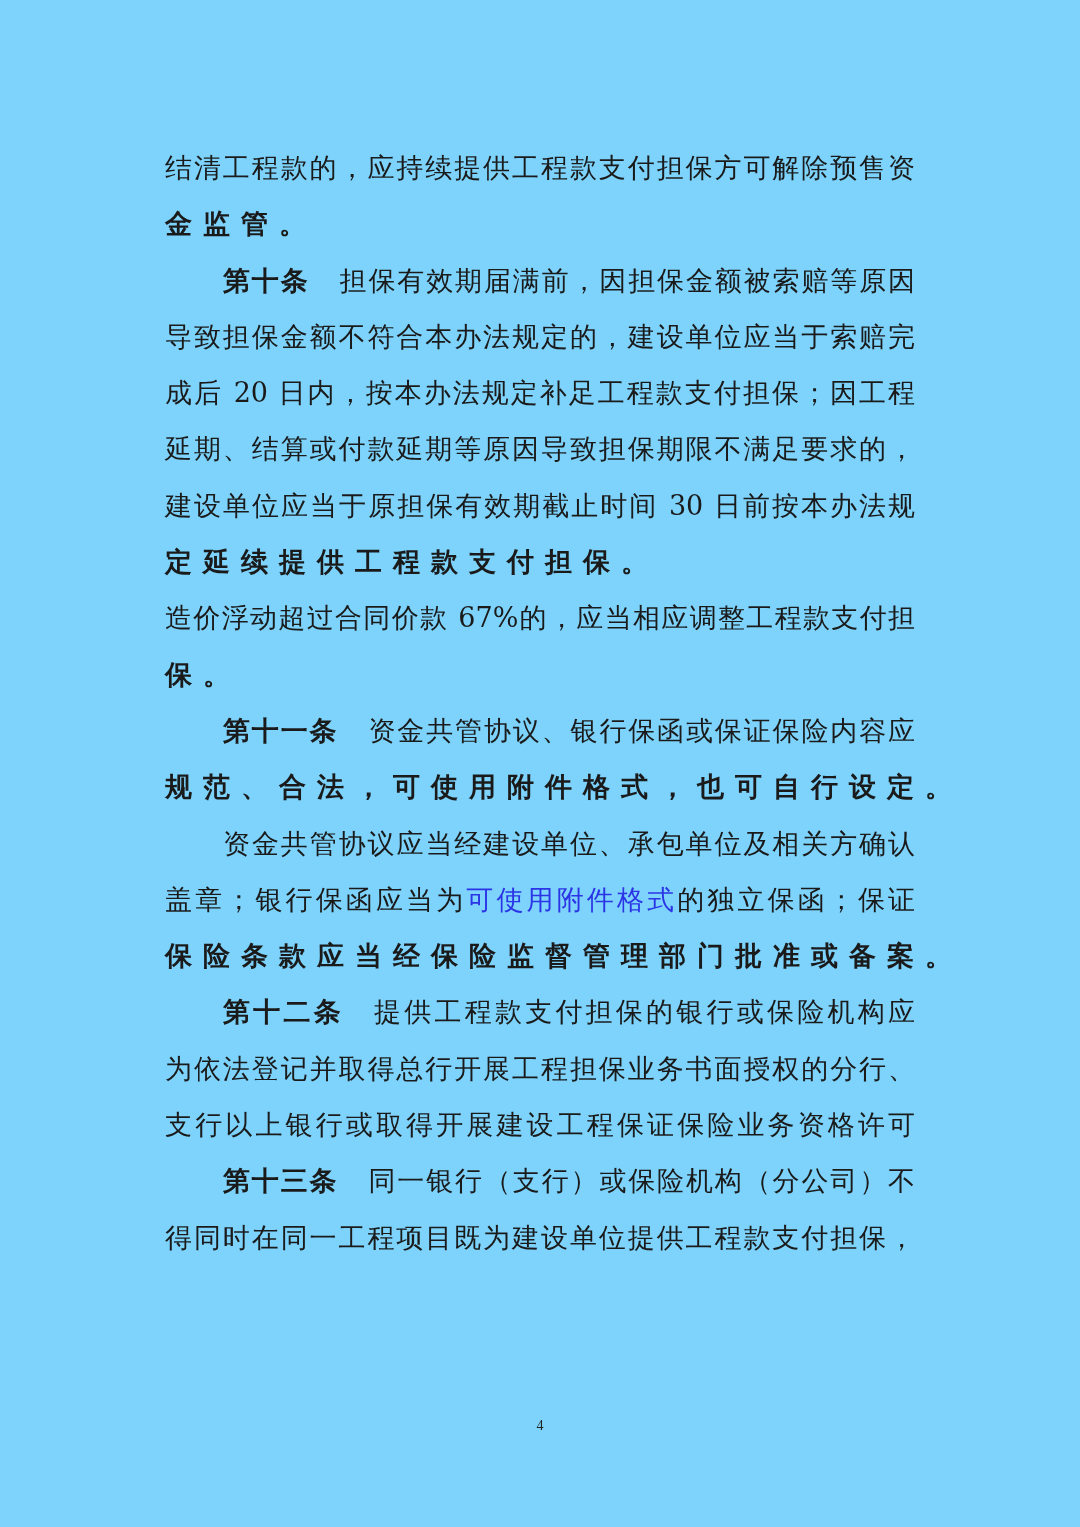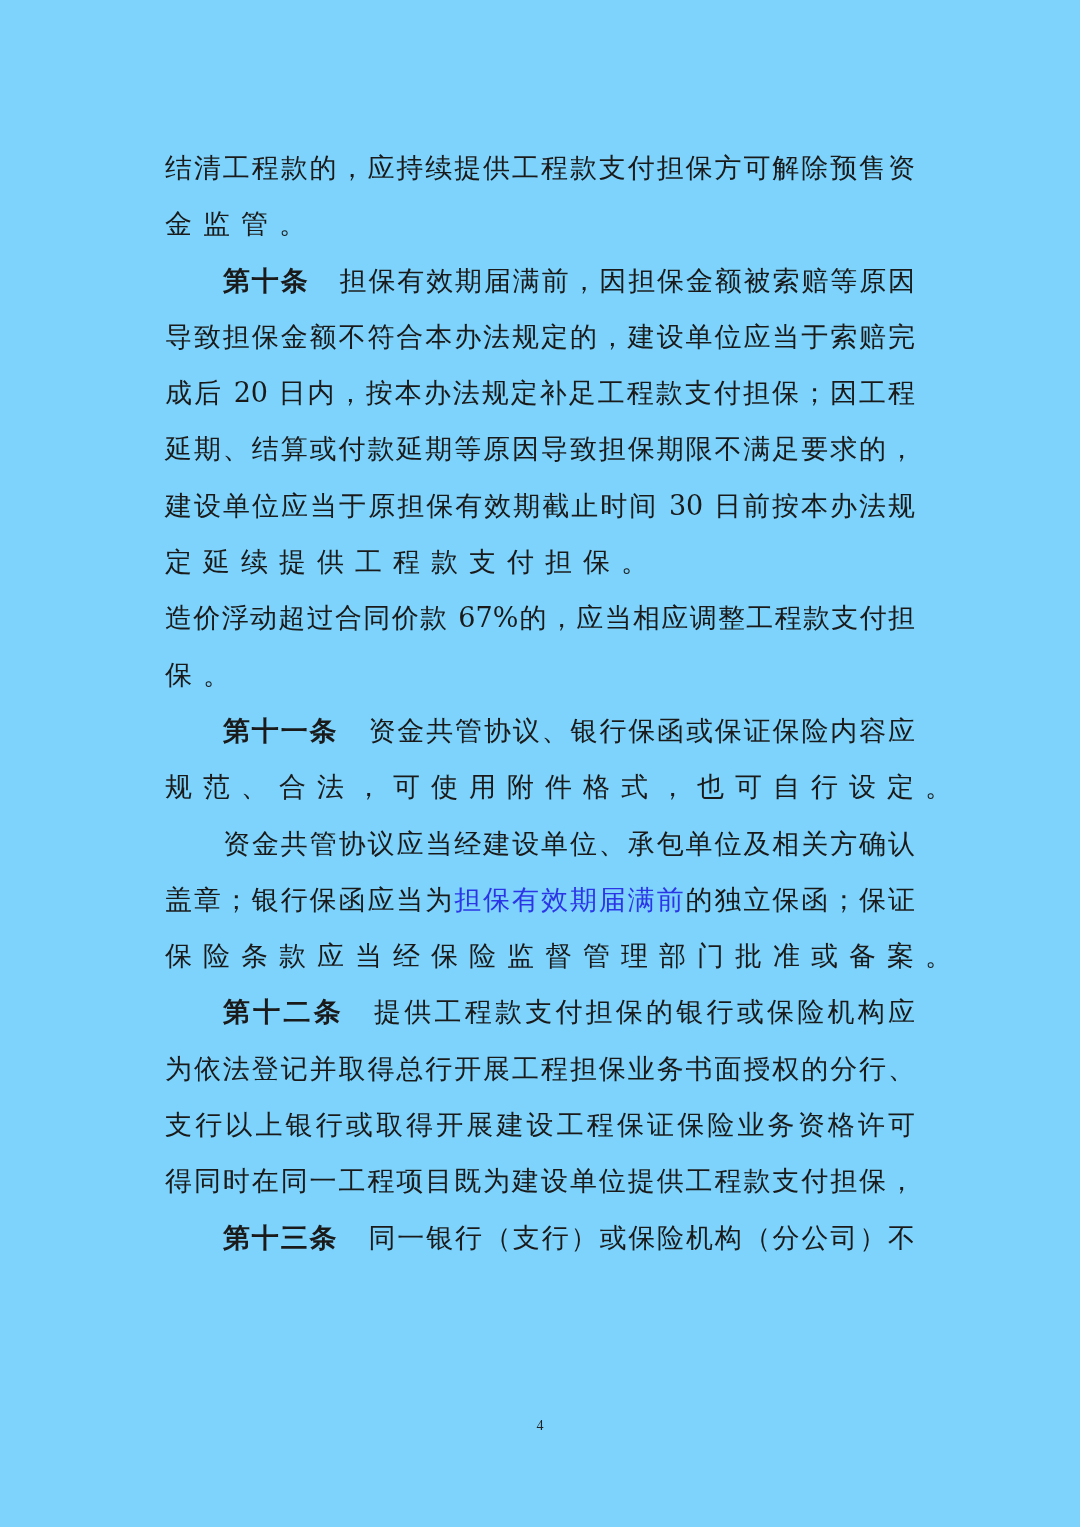--- a/index.html
+++ b/index.html
@@ -34,20 +34,21 @@
       line-height: 56.3px;
       font-size: 27px;
       white-space: nowrap;
       text-align: justify;
       text-align-last: justify;
       letter-spacing: 0;
     }
     .line.short {
       text-align-last: left;
       letter-spacing: 11px;
+      font-weight: bold;
     }
     .line.indent {
       padding-left: 58px;
     }
     .article-num {
       font-weight: bold;
       margin-right: 30px;
       font-family: Liberation Serif, serif;
     }
     .link {
@@ -80,26 +81,26 @@
     <div class="line">建设单位应当于原担保有效期截止时间 30 日前按本办法规</div>
     <div class="line short">定延续提供工程款支付担保。</div>
 
     <div class="line">造价浮动超过合同价款 67%的，应当相应调整工程款支付担</div>
     <div class="line short">保。</div>
 
     <div class="line indent"><span class="article-num">第十一条</span><span>资金共管协议、银行保函或保证保险内容应</span></div>
     <div class="line short">规范、合法，可使用附件格式，也可自行设定。</div>
 
     <div class="line indent">资金共管协议应当经建设单位、承包单位及相关方确认</div>
-    <div class="line"><span>盖章；银行保函应当为</span><span class="link">担保有效期届满前</span><span>的独立保函；保证</span></div>
+    <div class="line"><span>盖章；银行保函应当为</span><span class="link">可使用附件格式</span><span>的独立保函；保证</span></div>
     <div class="line short">保险条款应当经保险监督管理部门批准或备案。</div>
 
     <div class="line indent"><span class="article-num">第十二条</span><span>提供工程款支付担保的银行或保险机构应</span></div>
     <div class="line">为依法登记并取得总行开展工程担保业务书面授权的分行、</div>
     <div class="line">支行以上银行或取得开展建设工程保证保险业务资格许可</div>
 
+    <div class="line indent"><span class="article-num">第十三条</span><span>同一银行（支行）或保险机构（分公司）不</span></div>
     <div class="line">得同时在同一工程项目既为建设单位提供工程款支付担保，</div>
-    <div class="line indent"><span class="article-num">第十三条</span><span>同一银行（支行）或保险机构（分公司）不</span></div>
 
   </div>
 
   <div class="page-number">4</div>
 </div>
 
 </body></html>

